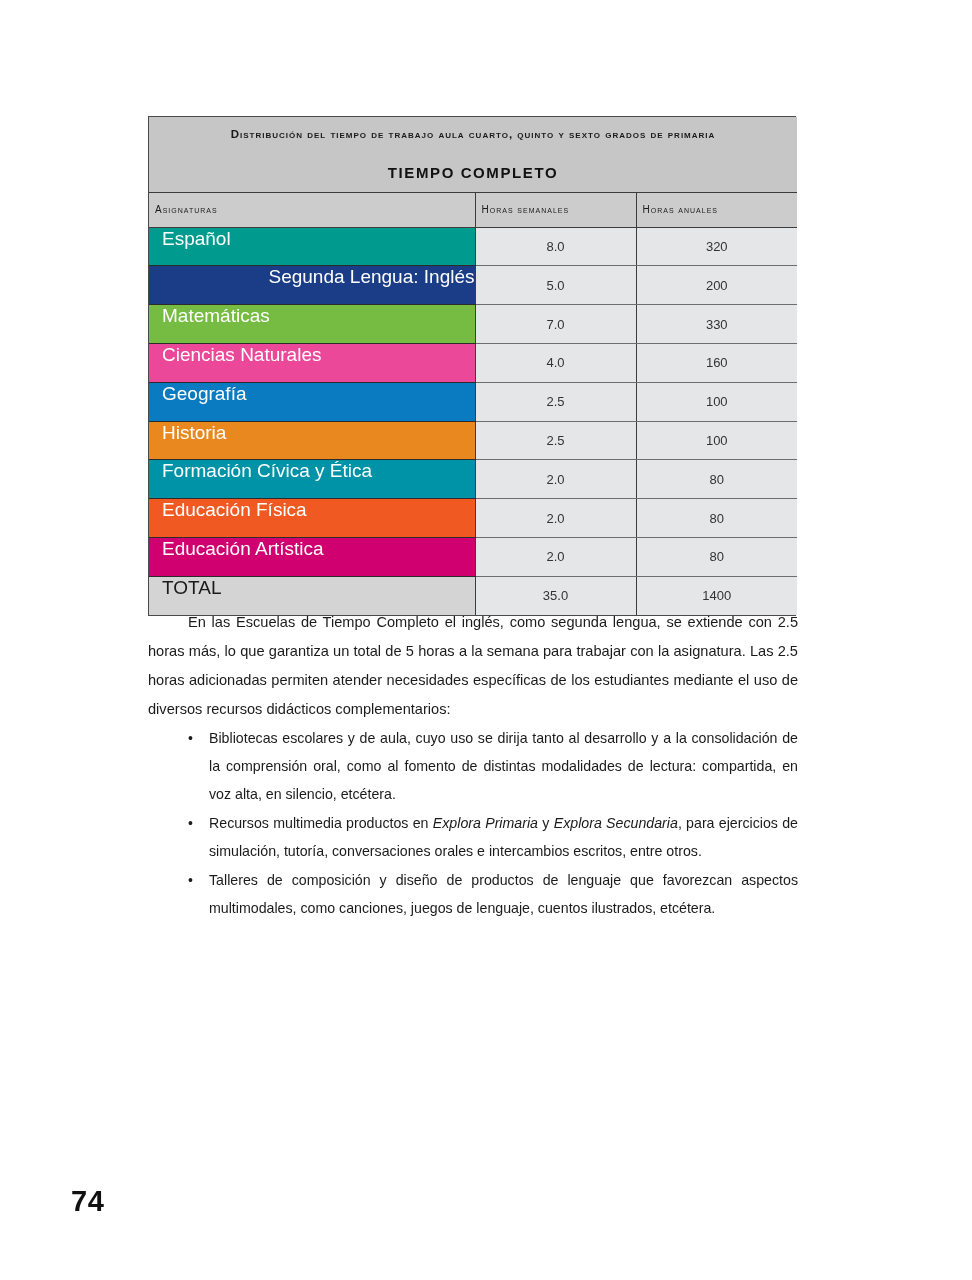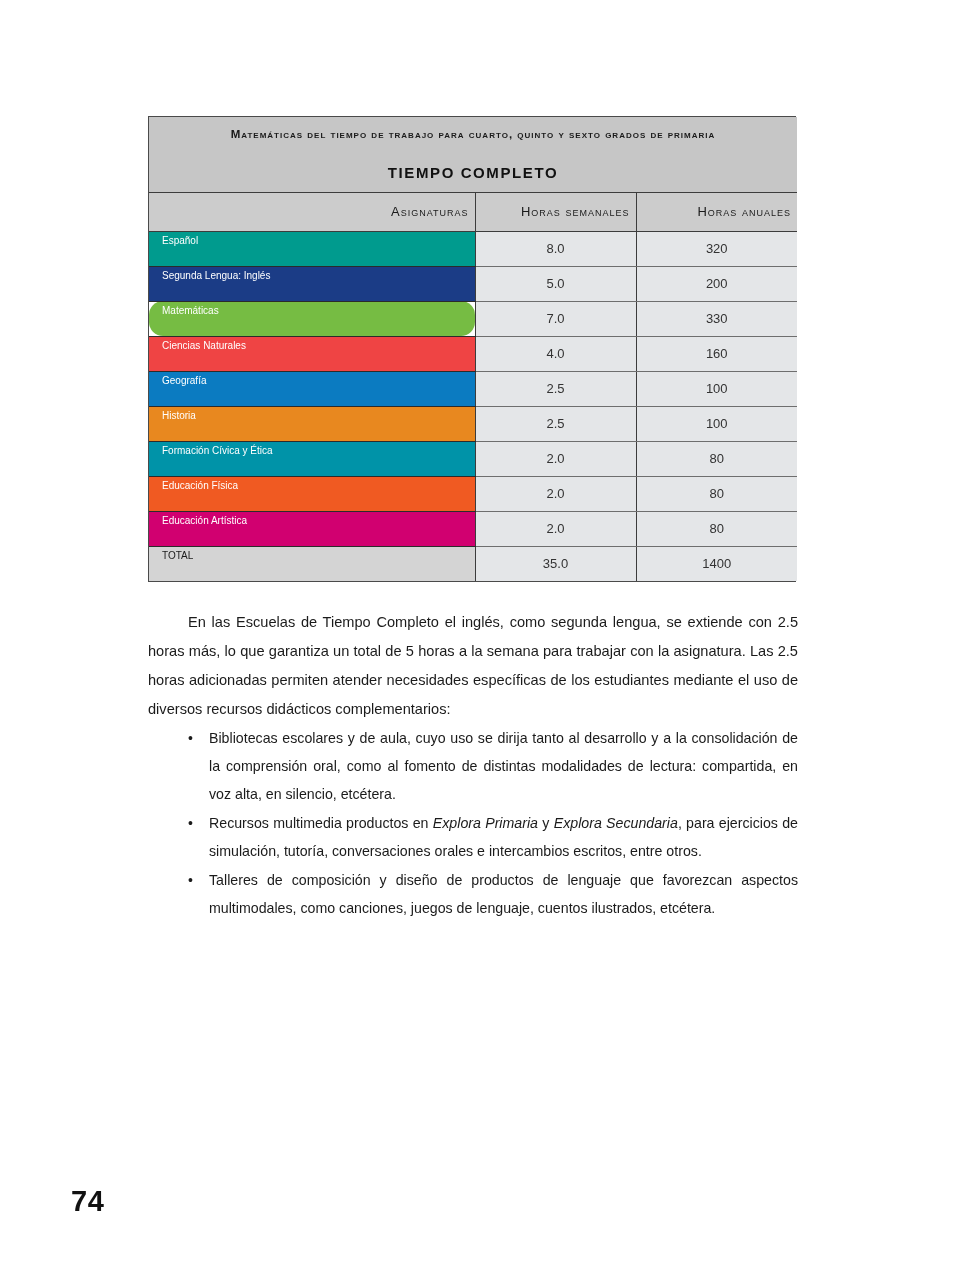--- a/index.html
+++ b/index.html
@@ -54,35 +54,35 @@
     font-weight: bold;
     letter-spacing: 1.6px;
     color: #111111;
     margin-top: 21px;
   }
 
   
   .colhead {
     background: #cccccc;
     border-bottom: 1px solid #3c3c3c;
-    text-align: right;
+    text-align: left;
     padding: 11px 6px 12px 6px;
-    font-size: 13px;
+    font-size: 10px;
     font-variant: small-caps;
     letter-spacing: 1.0px;
     color: #1a1a1a;
     font-weight: normal;
   }
   .colhead + .colhead { border-left: 1px solid #3c3c3c; }
 
   
   tbody tr { height: 35px; }
   td.subject {
     color: #ffffff;
-    font-size: 10px;
+    font-size: 19px;
     padding: 0 0 15px 13px;
     border-bottom: 1px solid #2b2b2b;
     vertical-align: middle;
     line-height: 1.2;
   }
   td.num {
     background: #e4e6e8;
     text-align: center;
     font-size: 13px;
     color: #333333;
@@ -155,48 +155,48 @@
 <div class="table-wrap">
   <table class="sched">
     <colgroup>
       <col class="c-subject">
         <col class="c-weekly">
         <col class="c-annual">
     </colgroup>
     <thead>
       <tr>
         <th class="title-cell" colspan="3">
-          <div class="title-line1">Matemáticas del tiempo de trabajo para cuarto, quinto y sexto grados de primaria</div>
+          <div class="title-line1">Distribución del tiempo de trabajo aula cuarto, quinto y sexto grados de primaria</div>
           <div class="title-line2">TIEMPO COMPLETO</div>
         </th>
       </tr>
       <tr>
         <th class="colhead">Asignaturas</th>
         <th class="colhead">Horas semanales</th>
         <th class="colhead">Horas anuales</th>
       </tr>
     </thead>
     <tbody id="sched-body">
         <tr>
           <td class="subject" style="background: rgb(0, 155, 142);">Español</td>
           <td class="num">8.0</td>
           <td class="num">320</td>
         </tr>
         <tr>
-          <td class="subject" style="background: rgb(27, 60, 134);">Segunda Lengua: Inglés</td>
+          <td class="subject" style="background: rgb(27, 60, 134); text-align: right;">Segunda Lengua: Inglés</td>
           <td class="num">5.0</td>
           <td class="num">200</td>
         </tr>
         <tr>
-          <td class="subject" style="background: rgb(118, 188, 67); border-radius: 14px;">Matemáticas</td>
+          <td class="subject" style="background: rgb(118, 188, 67);">Matemáticas</td>
           <td class="num">7.0</td>
           <td class="num">330</td>
         </tr>
         <tr>
-          <td class="subject" style="background: #ef4444; margin-top: 36px;">Ciencias Naturales</td>
+          <td class="subject" style="background: #ec4899; margin-top: 36px;">Ciencias Naturales</td>
           <td class="num">4.0</td>
           <td class="num">160</td>
         </tr>
         <tr>
           <td class="subject" style="background: rgb(11, 123, 193);">Geografía</td>
           <td class="num">2.5</td>
           <td class="num">100</td>
         </tr>
         <tr>
           <td class="subject" style="background: rgb(232, 136, 31);">Historia</td>

